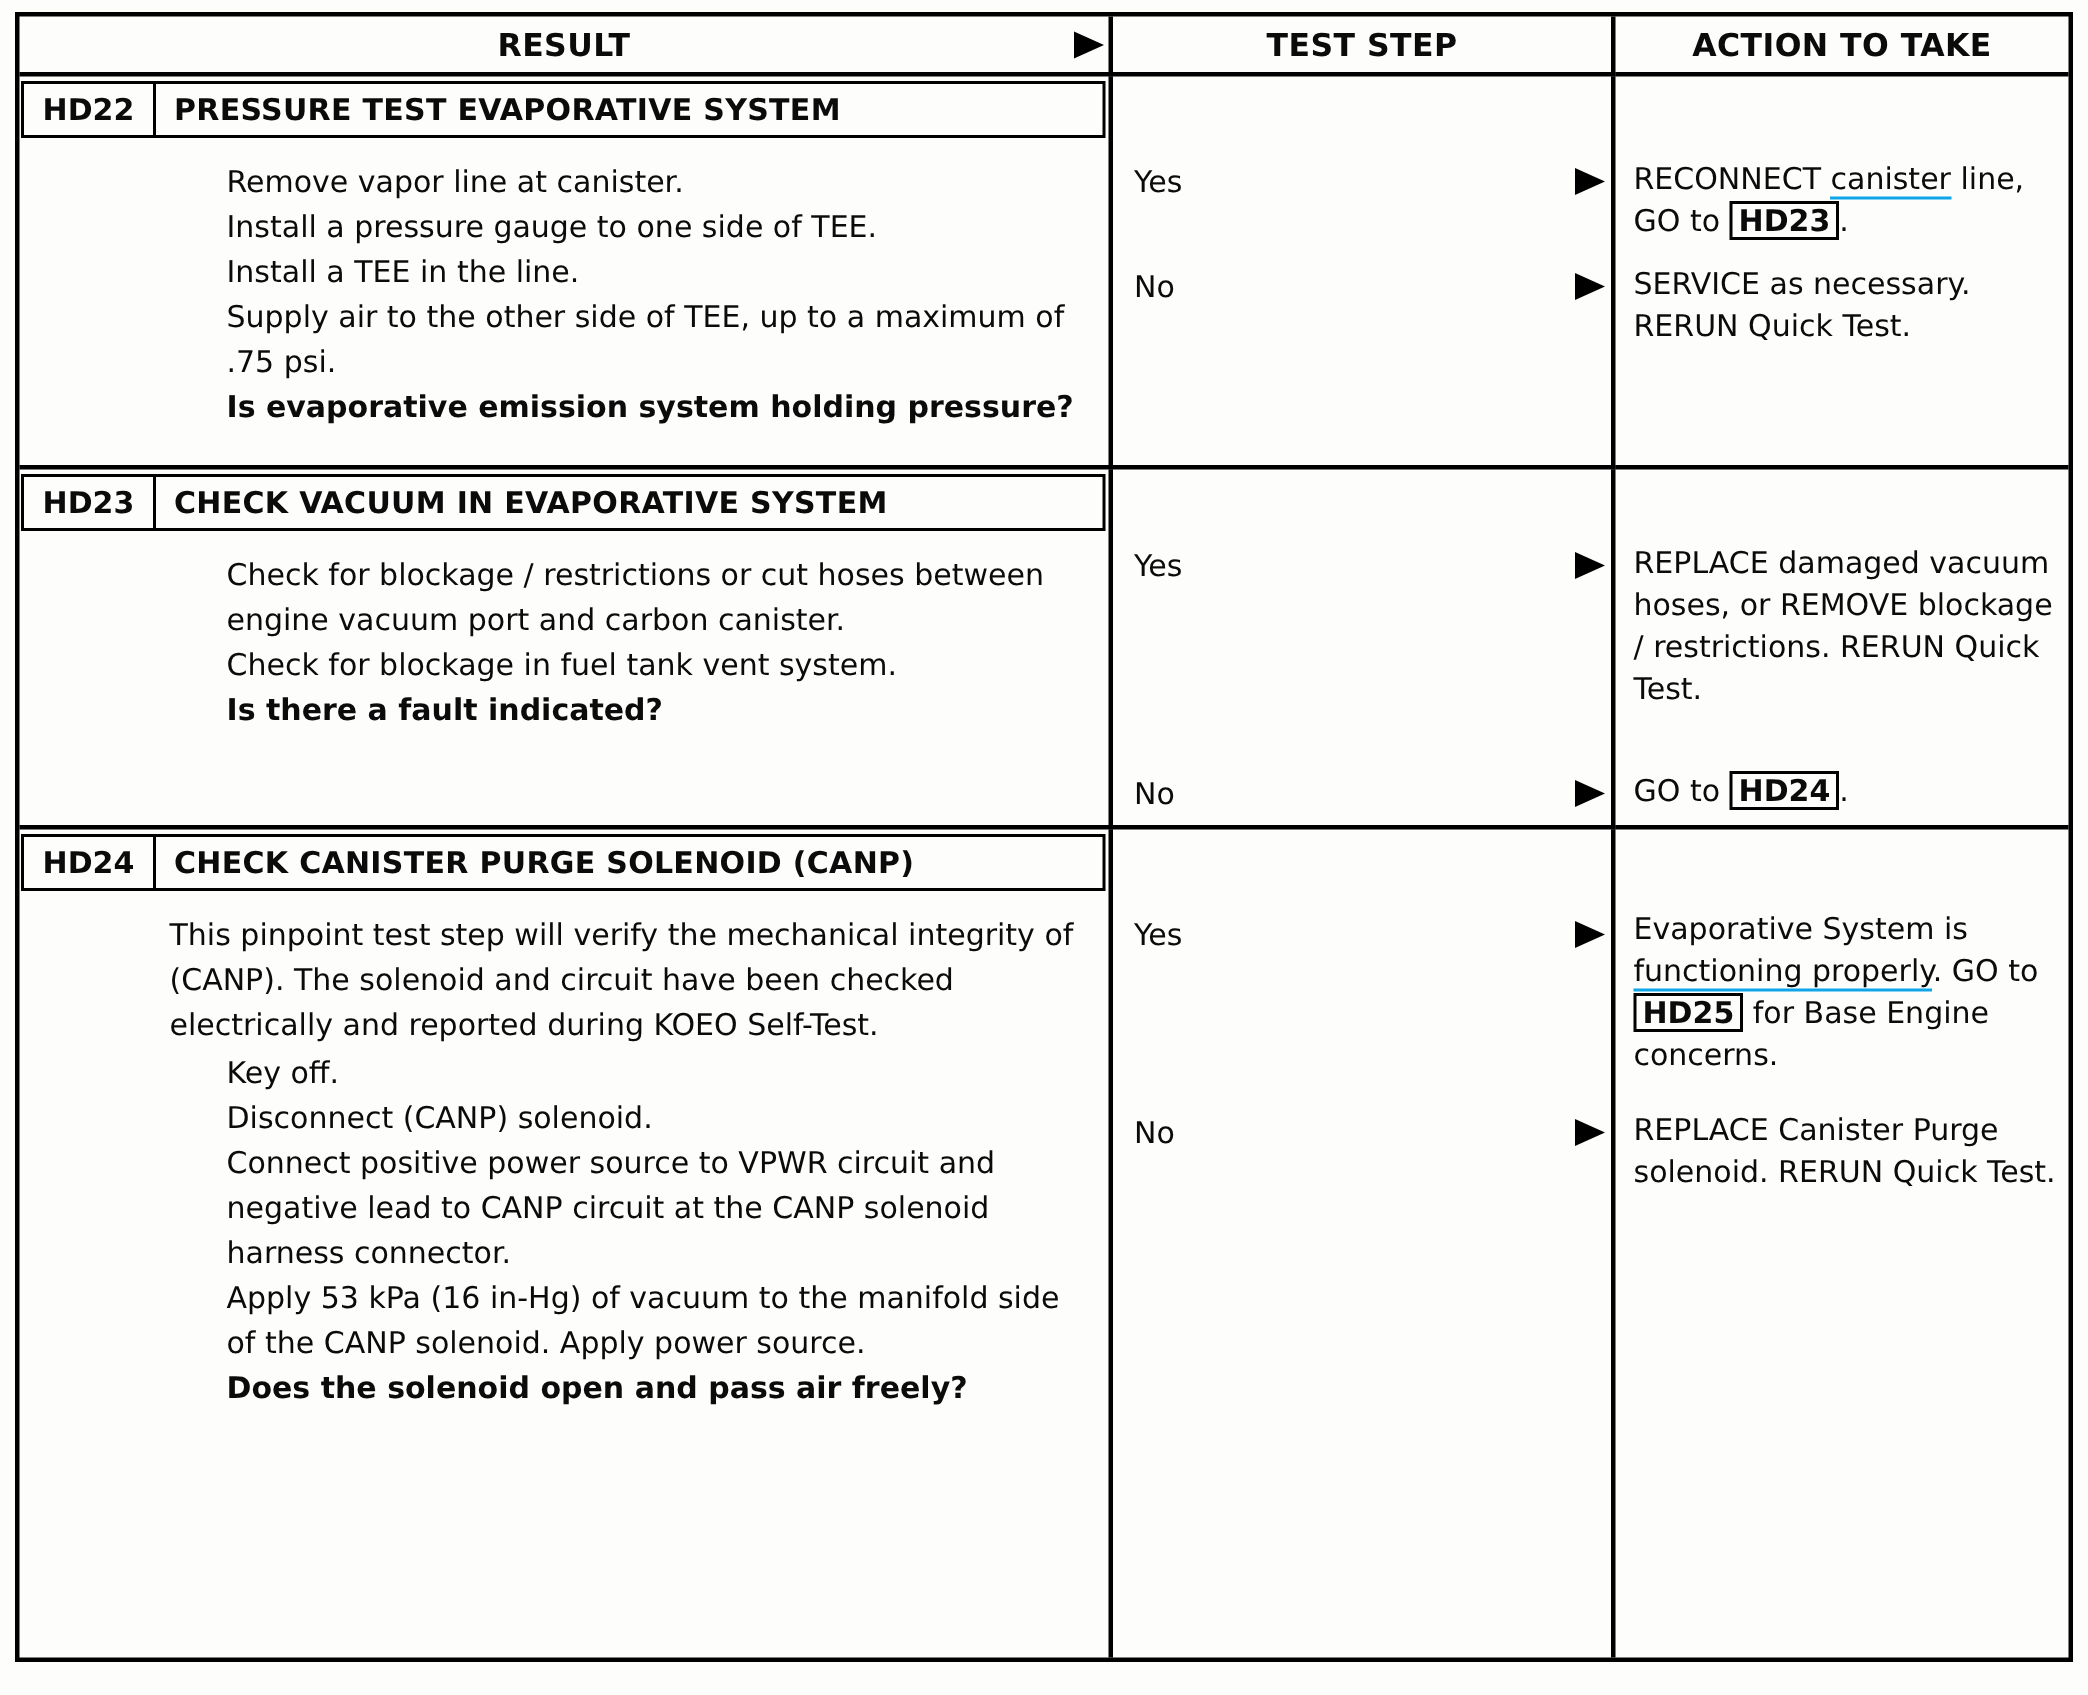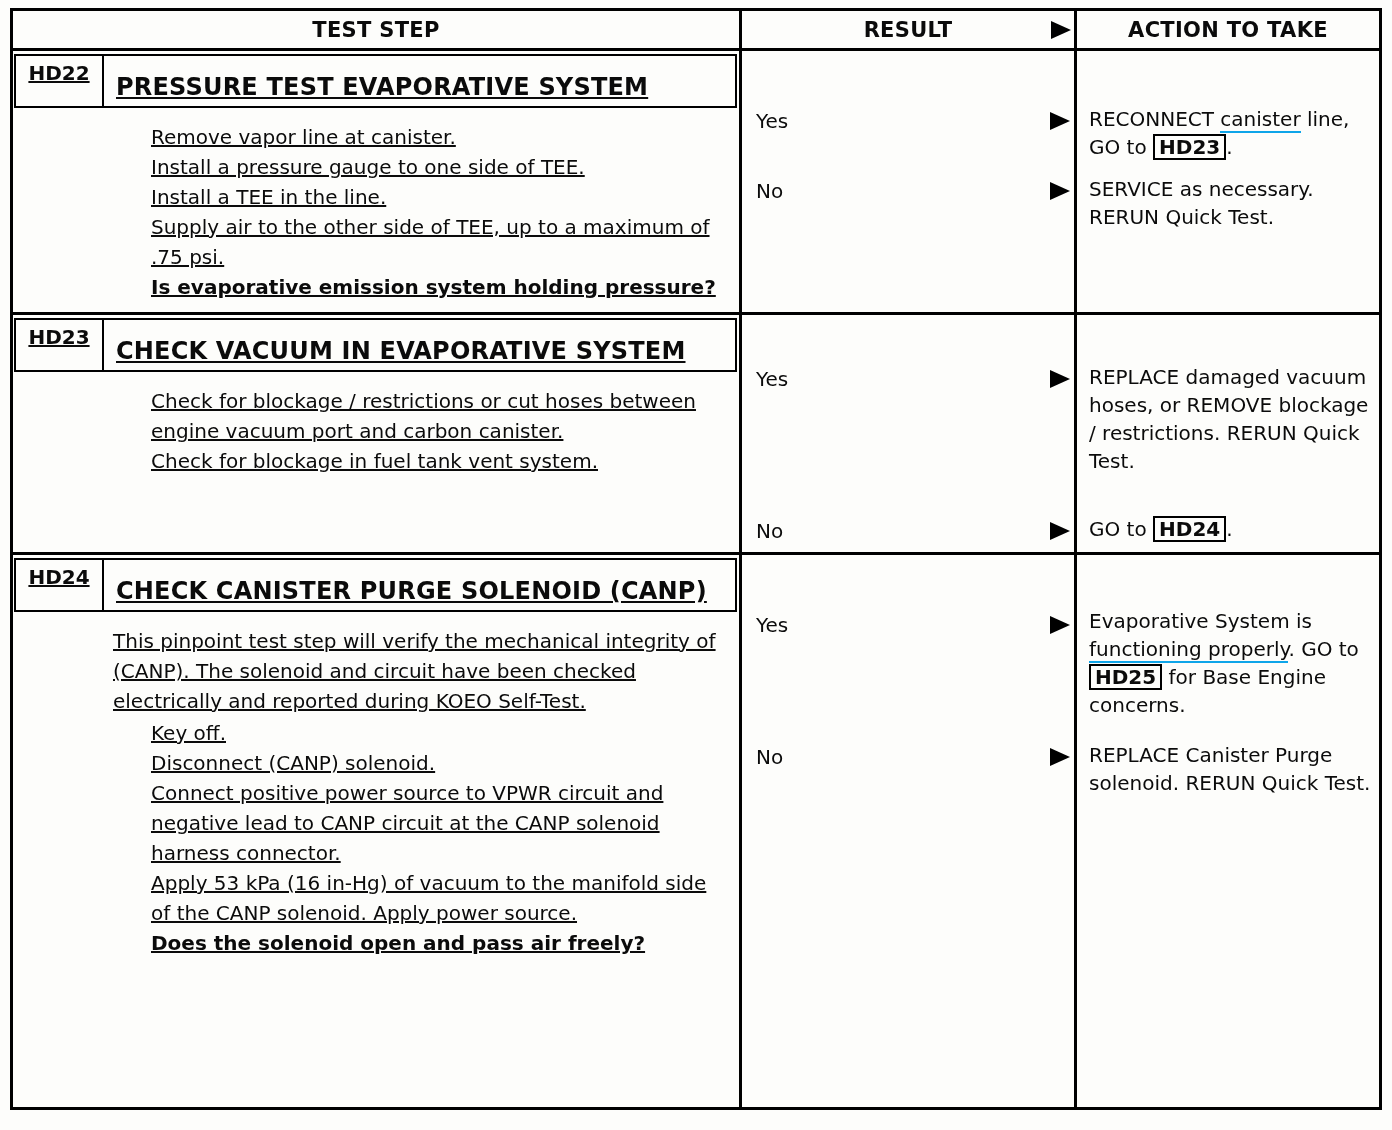--- a/index.html
+++ b/index.html
@@ -15,24 +15,24 @@
            font-weight:700; font-size:21px; letter-spacing:.3px; position:relative; }
 
   .arrow { width:0; height:0; border-left:20px solid #000;
            border-top:9px solid transparent; border-bottom:9px solid transparent; display:inline-block; }
   .hcell .arrow { position:absolute; right:3px; top:50%; transform:translateY(-50%); }
 
   .rh1 { min-height:262px; }
   .rh2 { min-height:240px; }
   .rh3 { min-height:552px; }
 
-  .step-cell { padding:0;text-decoration:underline; }
+  .step-cell { padding:0; }
   .strip { display:flex; align-items:stretch; border:2px solid #000; margin:3px 2px 0 1px; font-weight:700; }
   .strip-id { flex:0 0 86px; text-align:center; border-right:2px solid #000; padding:5px 0; font-size:20px; }
-  .strip-title { padding:17px 0 5px 12px; font-size:24px; letter-spacing:.2px; align-self:center; }
+  .strip-title { padding:5px 0 5px 12px; font-size:20px; letter-spacing:.2px; align-self:center; }
 
   .body { padding:14px 18px 10px 100px; font-size:20px; line-height:30px; }
   .intro { margin:0 0 2px 0; }
   .bullets { list-style:none; margin:0; padding:0; }
   .bullets li { display:flex; }
   .dot-wrap { flex:0 0 36px; padding-left:2px; }
   .dot { width:11px; height:11px; border-radius:50%; background:#000; margin-top:10px; }
   li.bold .btext { font-weight:700; }
 
   .result-cell { position:relative; font-size:20px; }
@@ -42,26 +42,26 @@
   .action { position:absolute; left:12px; right:8px; }
   .ref { display:inline-block; border:2px solid #000; padding:0 4px; font-weight:700; line-height:22px; }
   .u { border-bottom:2px solid #0ea5e9; }
 </style>
 </head>
 <body>
 
 <div class="page">
   <div class="table">
 
-    <div class="cell c1 hcell">
-      <span>TEST STEP</span>
-    </div>
     <div class="cell c2 hcell">
       <span>RESULT</span>
       <span class="arrow"></span>
+    </div>
+    <div class="cell c1 hcell">
+      <span>TEST STEP</span>
     </div>
     <div class="cell hcell">
       <span>ACTION TO TAKE</span>
     </div>
 
     <div class="cell c1 rh1 step-cell">
       <div class="strip">
         <span class="strip-id">HD22</span>
         <span class="strip-title">PRESSURE TEST EVAPORATIVE SYSTEM</span>
       </div>
@@ -119,20 +119,21 @@
           <li>
               <span class="dot-wrap"><span class="dot"></span></span>
               <span class="btext">Check for blockage / restrictions or cut hoses between engine vacuum port and carbon canister.</span>
             </li>
           <li>
               <span class="dot-wrap"><span class="dot"></span></span>
               <span class="btext">Check for blockage in fuel tank vent system.</span>
             </li>
           <li class="bold">
               <span class="dot-wrap"><span class="dot"></span></span>
+              <span class="btext">Is there a fault indicated?</span>
             </li>
         </ul>
       </div>
     </div>
     <div class="cell c2 rh2 result-cell">
       <div class="result" style="top:52px">
         <span>Yes</span>
         <span class="arrow"></span>
       </div>
       <div class="result" style="top:204px">

